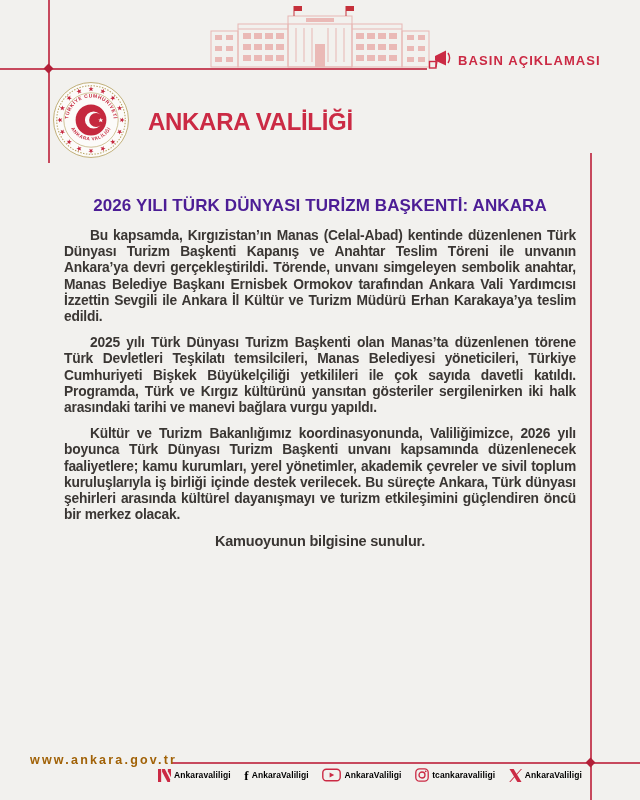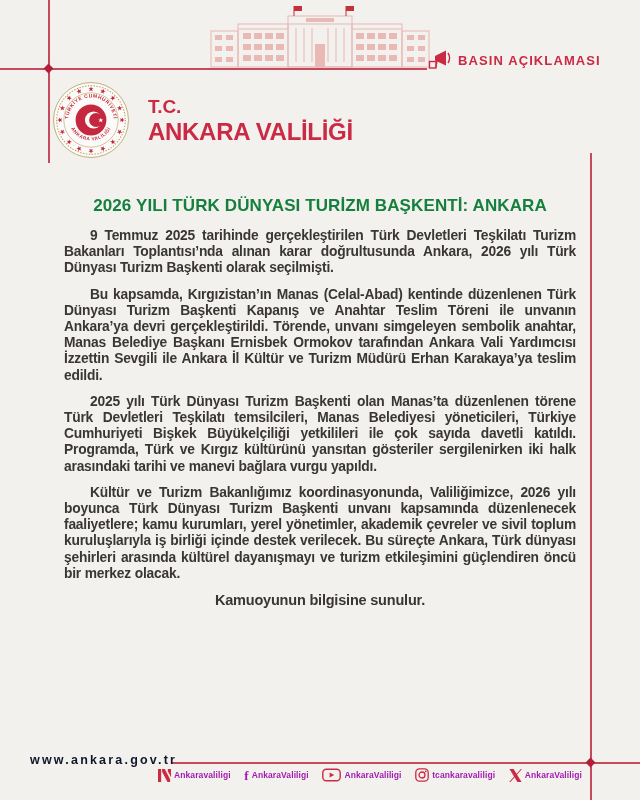--- a/index.html
+++ b/index.html
@@ -29,39 +29,39 @@
 
   
   .logo-row{position:absolute;left:52px;top:81px;display:flex;align-items:center;gap:18px;}
   .org-text{color:#cb2a44;line-height:1;}
   .org-prefix{font-size:19px;font-weight:700;letter-spacing:-0.2px;}
   .org-name{font-size:24px;font-weight:700;letter-spacing:-0.3px;margin-top:4px;}
 
   
   .doc{position:absolute;left:64px;top:196px;width:512px;color:#3a3633;}
   .doc-title{
-    text-align:center;font-size:17px;font-weight:800;color:#15803d;
+    text-align:center;font-size:17px;font-weight:800;color:#4c1d95;
     letter-spacing:0.1px;margin:0 0 12px 0;
   }
   .doc p{
     margin:0 0 10px 0;text-align:justify;text-indent:26px;
     font-size:13.8px;line-height:16.2px;font-weight:600;letter-spacing:-0.2px;
   }
   .doc .closing{text-align:center;text-indent:0;font-size:14.5px;}
 
   
   .site-url{
-    position:absolute;left:30px;top:753px;color:#0f172a;
+    position:absolute;left:30px;top:753px;color:#a16207;
     font-size:12.5px;font-weight:700;letter-spacing:2.2px;text-decoration:none;
   }
   .social-row{
     position:absolute;left:158px;top:768px;width:424px;
     display:flex;justify-content:space-between;align-items:center;
   }
-  .social-item{display:flex;align-items:center;gap:3px;color:#a21caf;text-decoration:none;}
+  .social-item{display:flex;align-items:center;gap:3px;color:#000000;text-decoration:none;}
   .social-item .handle{font-size:8.5px;font-weight:700;letter-spacing:0.1px;white-space:nowrap;}
   .fb-glyph{font-size:13px;font-weight:800;line-height:1;font-family:"Liberation Serif",serif;}
 </style>
 </head>
 <body>
 
 <div class="page">
 
   <svg class="building" width="220" height="64" viewBox="0 0 220 64">
     <g stroke="#e7b7b4" stroke-width="1" fill="none">
@@ -193,28 +193,26 @@
         <textPath href="#arcBot" startOffset="50%">ANKARA VALİLİĞİ</textPath>
       </text>
       <circle cx="38" cy="38" r="15" fill="#c5283e"></circle>
       <g>
         <circle cx="40.5" cy="38" r="8.4" fill="#fcfbf9"></circle>
         <circle cx="43" cy="38" r="6.8" fill="#c5283e"></circle>
         <path d="M47.5,35.8 L48.2,37.4 L49.9,37.4 L48.6,38.5 L49.1,40.2 L47.5,39.2 L45.9,40.2 L46.4,38.5 L45.1,37.4 L46.8,37.4 Z" fill="#fcfbf9"></path>
       </g>
     </svg>
     <div class="org-text">
-      <div class="org-prefix">T.C.</div>
       <div class="org-name">ANKARA VALİLİĞİ</div>
     </div>
   </div>
 
   <div class="doc">
     <h1 class="doc-title">2026 YILI TÜRK DÜNYASI TURİZM BAŞKENTİ: ANKARA</h1>
-    <p>9 Temmuz 2025 tarihinde gerçekleştirilen Türk Devletleri Teşkilatı Turizm Bakanları Toplantısı’nda alınan karar doğrultusunda Ankara, 2026 yılı Türk Dünyası Turizm Başkenti olarak seçilmişti.</p>
     <p>Bu kapsamda, Kırgızistan’ın Manas (Celal-Abad) kentinde düzenlenen Türk Dünyası Turizm Başkenti Kapanış ve Anahtar Teslim Töreni ile unvanın Ankara’ya devri gerçekleştirildi. Törende, unvanı simgeleyen sembolik anahtar, Manas Belediye Başkanı Ernisbek Ormokov tarafından Ankara Vali Yardımcısı İzzettin Sevgili ile Ankara İl Kültür ve Turizm Müdürü Erhan Karakaya’ya teslim edildi.</p>
     <p>2025 yılı Türk Dünyası Turizm Başkenti olan Manas’ta düzenlenen törene Türk Devletleri Teşkilatı temsilcileri, Manas Belediyesi yöneticileri, Türkiye Cumhuriyeti Bişkek Büyükelçiliği yetkilileri ile çok sayıda davetli katıldı. Programda, Türk ve Kırgız kültürünü yansıtan gösteriler sergilenirken iki halk arasındaki tarihi ve manevi bağlara vurgu yapıldı.</p>
     <p>Kültür ve Turizm Bakanlığımız koordinasyonunda, Valiliğimizce, 2026 yılı boyunca Türk Dünyası Turizm Başkenti unvanı kapsamında düzenlenecek faaliyetlere; kamu kurumları, yerel yönetimler, akademik çevreler ve sivil toplum kuruluşlarıyla iş birliği içinde destek verilecek. Bu süreçte Ankara, Türk dünyası şehirleri arasında kültürel dayanışmayı ve turizm etkileşimini güçlendiren öncü bir merkez olacak.</p>
     <p class="closing">Kamuoyunun bilgisine sunulur.</p>
   </div>
 
   <a class="site-url" href="#">www.ankara.gov.tr</a>
 
   <div class="social-row">
 

